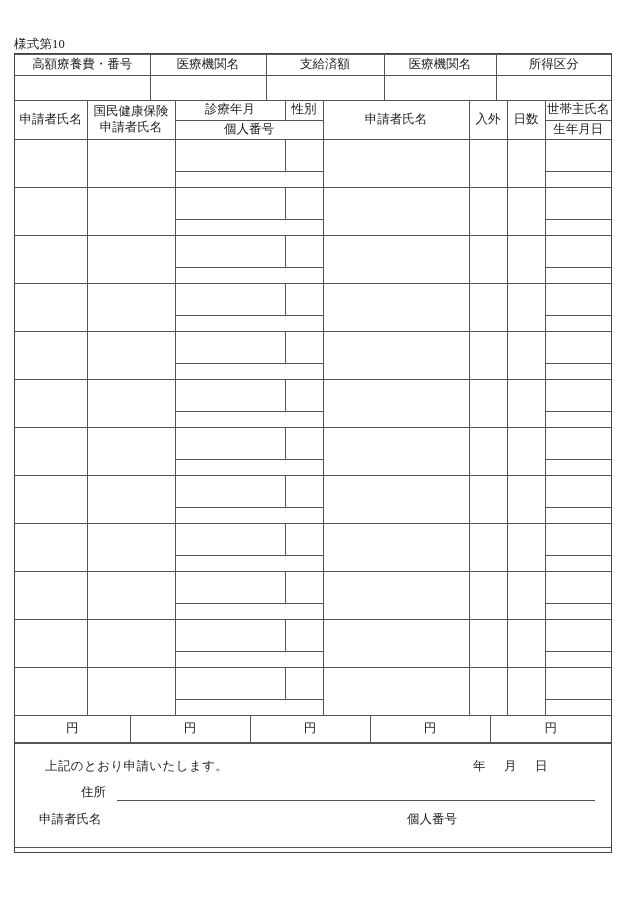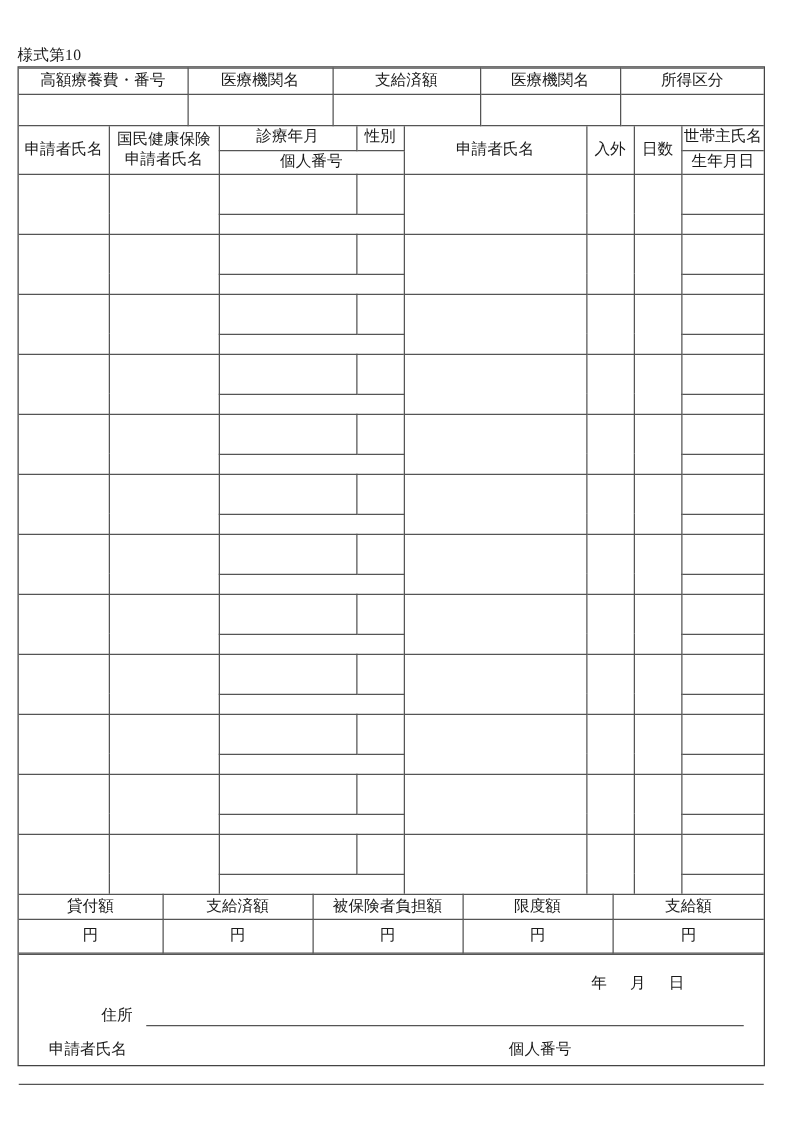--- a/index.html
+++ b/index.html
@@ -381,38 +381,32 @@
 
     <table class="grid">
       <colgroup>
         <col style="width:115px">
           <col style="width:120px">
           <col style="width:120px">
           <col style="width:120px">
           <col style="width:121px">
       </colgroup>
       <tbody>
-          <tr class="sum-head">
-        <td class="noborder-l">貸付額</td>
-        <td>支給済額</td>
-        <td>被保険者負担額</td>
-        <td>限度額</td>
-        <td class="noborder-r">支給額</td>
-      </tr>
       <tr class="sum-val">
         <td class="noborder-l"><span>円</span></td>
         <td><span>円</span></td>
         <td><span>円</span></td>
         <td><span>円</span></td>
         <td class="noborder-r"><span>円</span></td>
       </tr>
     </tbody>
       </table>
 
     <div class="decl">
+      <div class="decl-text">上記のとおり申請いたします。</div>
       <div class="decl-date">年　月　日</div>
       <div class="lbl-addr">住所</div>
       <div class="line-addr"></div>
       <div class="lbl-name">申請者氏名</div>
 
       <div class="lbl-mynum">個人番号</div>
 
     </div>
 
   </div>

